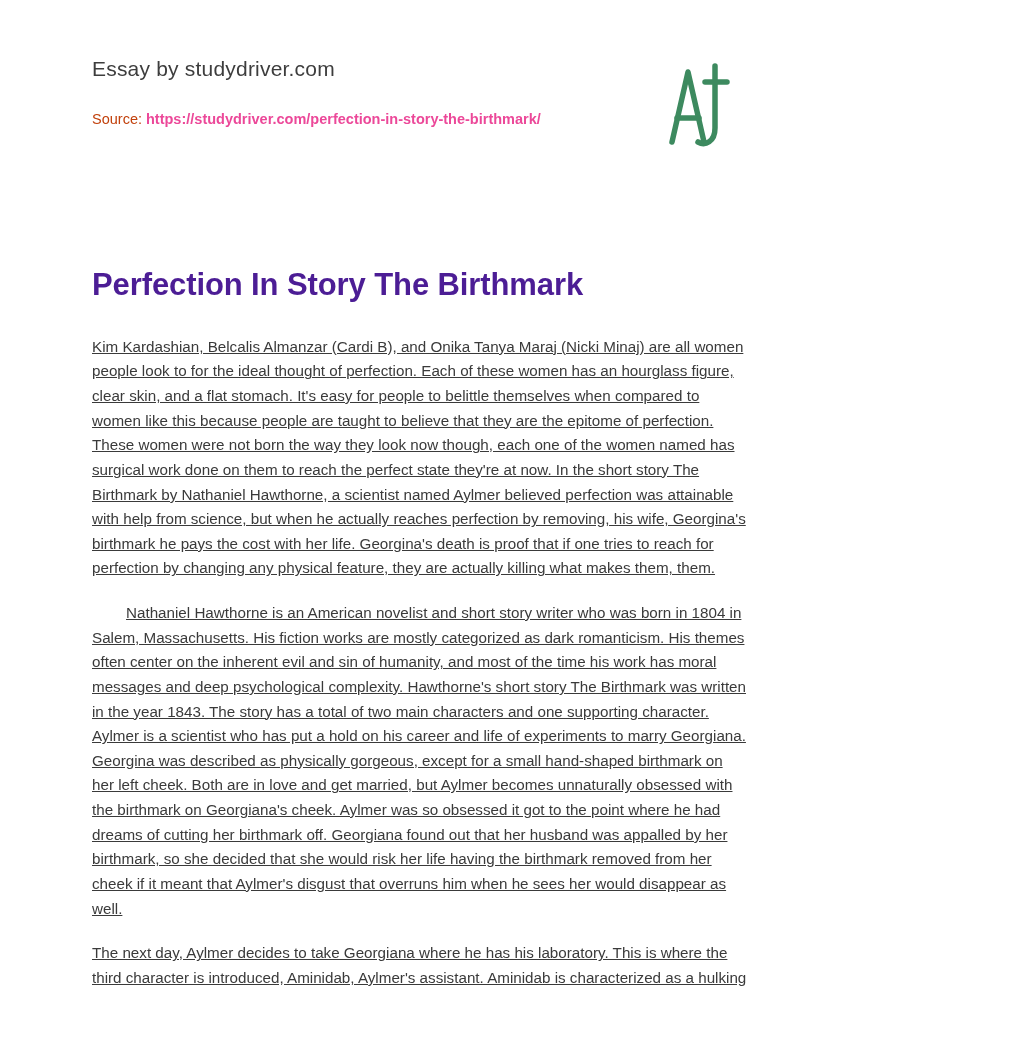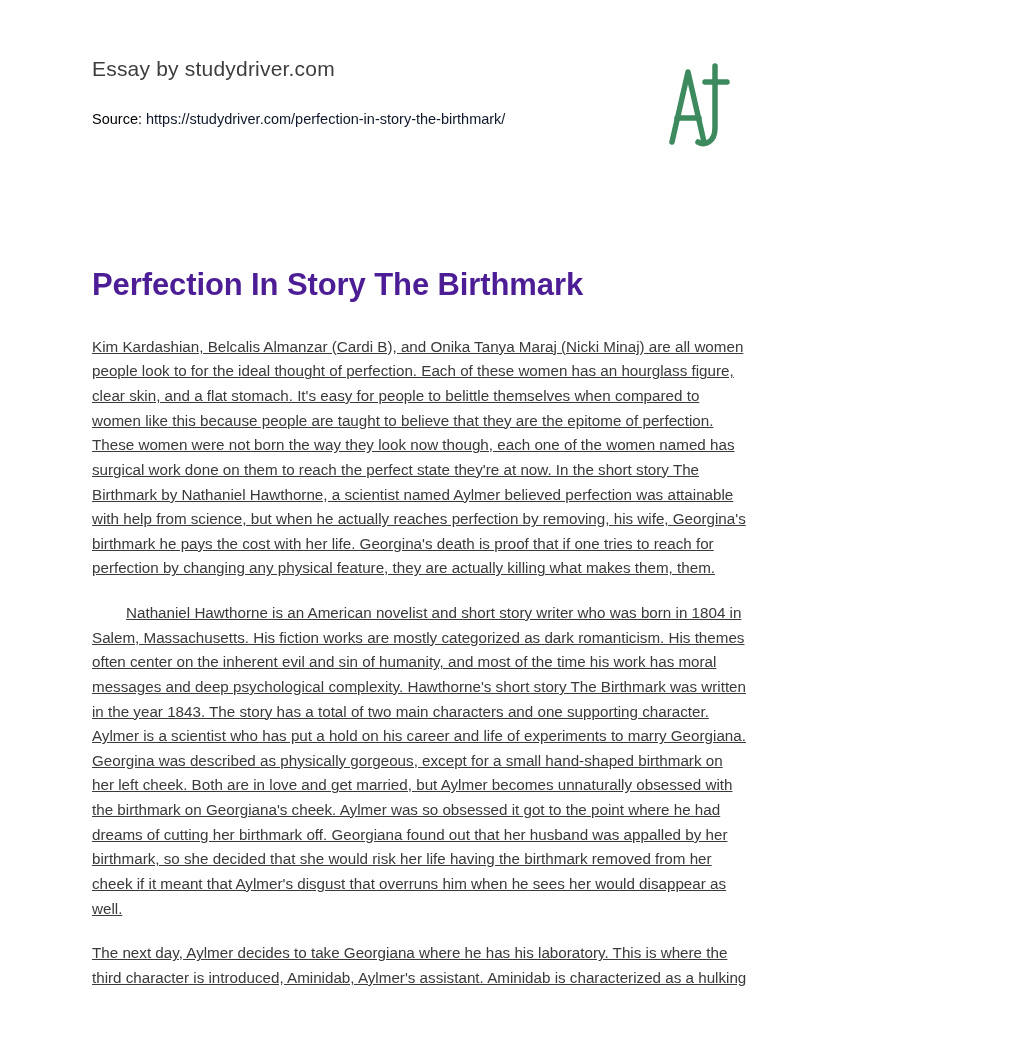--- a/index.html
+++ b/index.html
@@ -36,25 +36,26 @@
   }
   .essay-by .domain {
     color: #3d3d3d;
   }
   .source-line {
     margin-top: 30px;
     font-size: 14.5px;
     color: #4a4a4a;
   }
   .source-line .src-label {
-    color: #000000;
+    color: #c2410c;
   }
   .source-line .src-url {
-    color: #0f172a;
+    color: #ec4899;
     text-decoration: none;
+    font-weight: bold;
   }
   .logo {
     position: absolute;
     right: 96px;
     top: 56px;
     width: 108px;
     height: 98px;
   }
   .logo svg {
     display: block;

